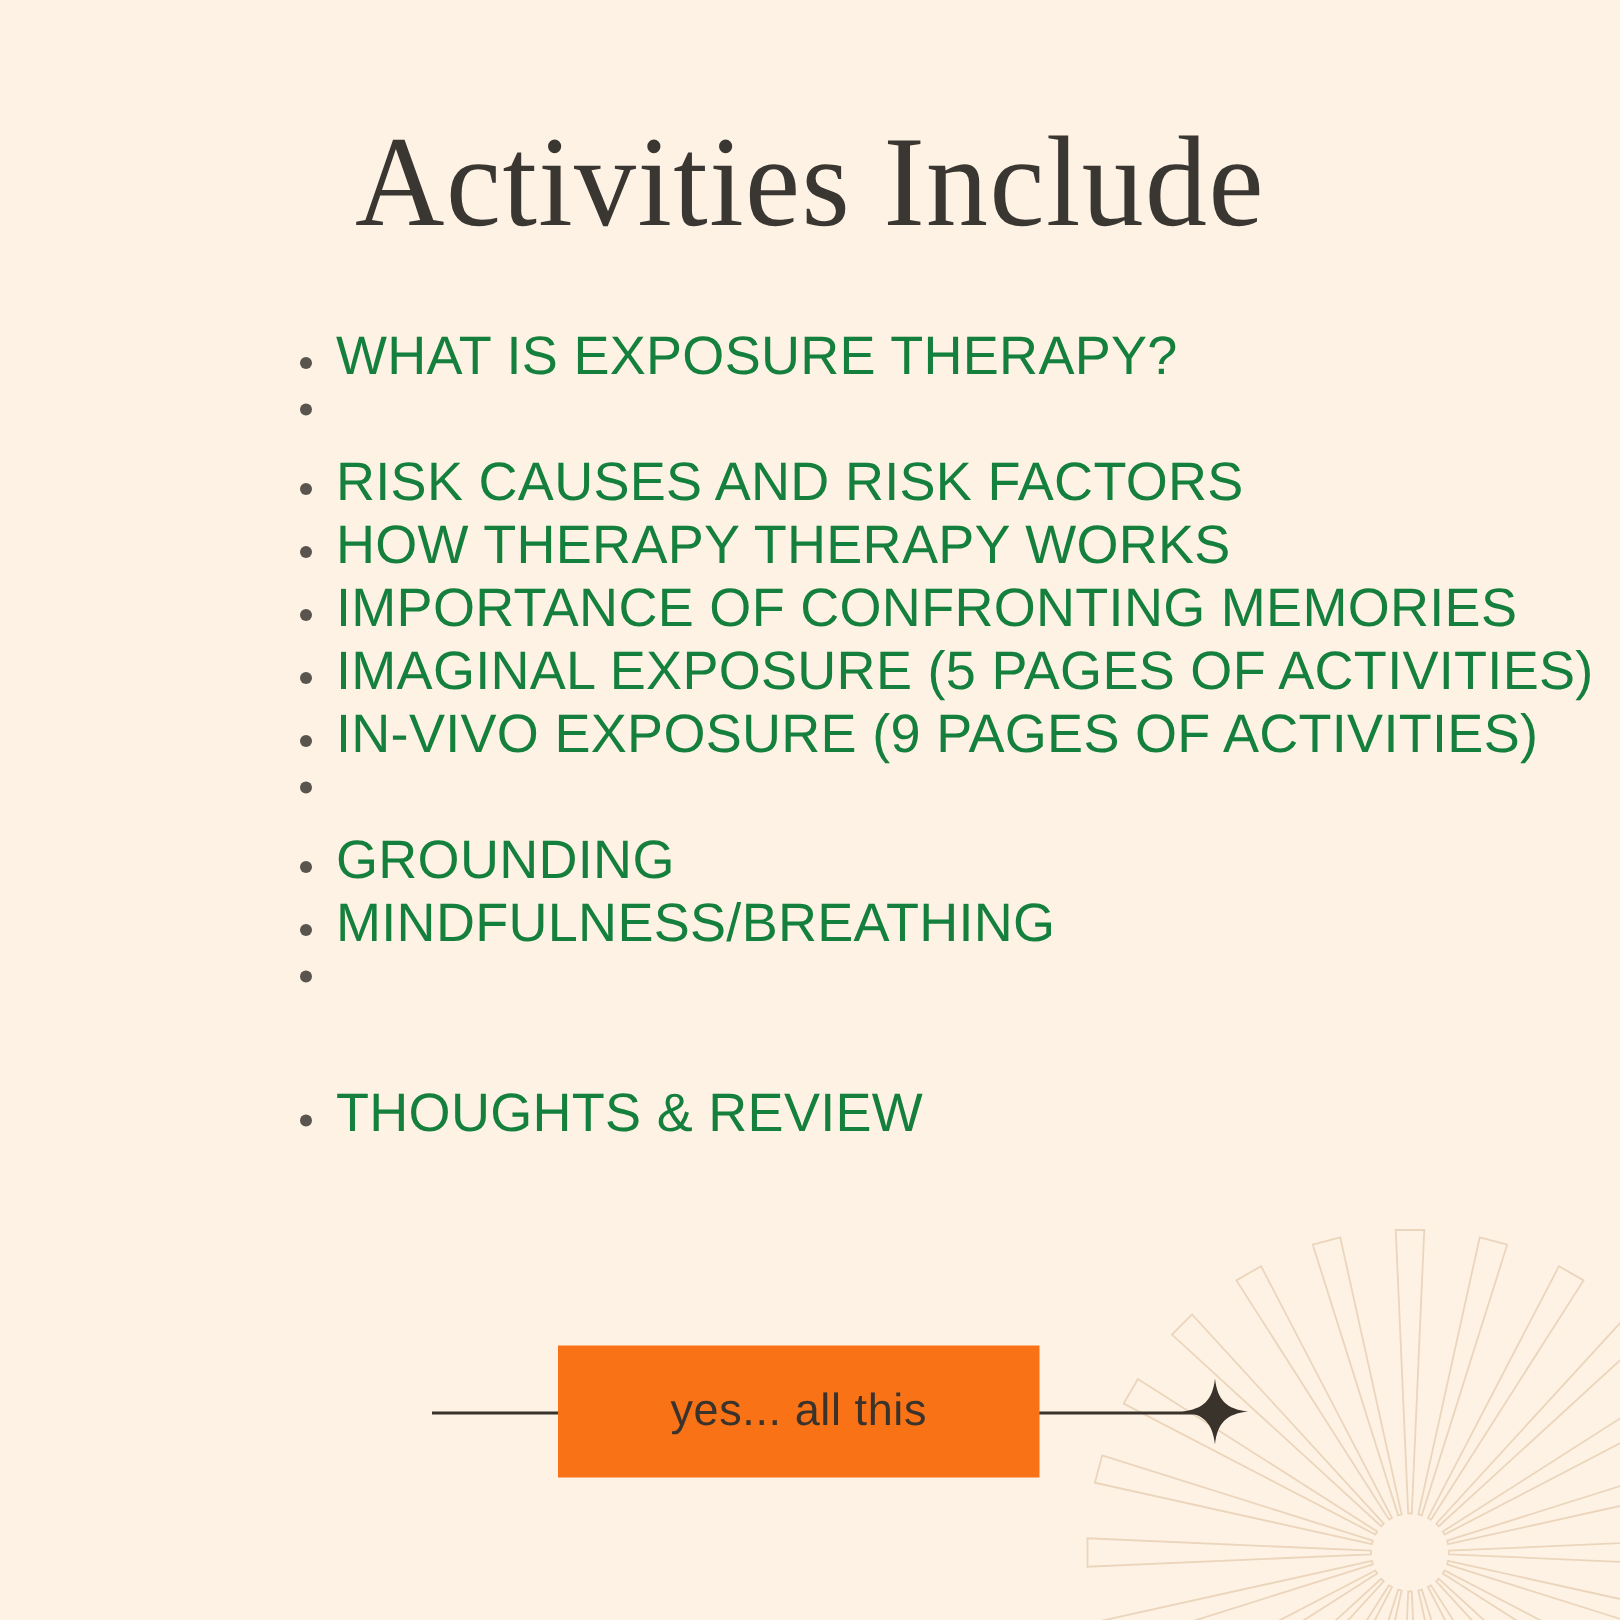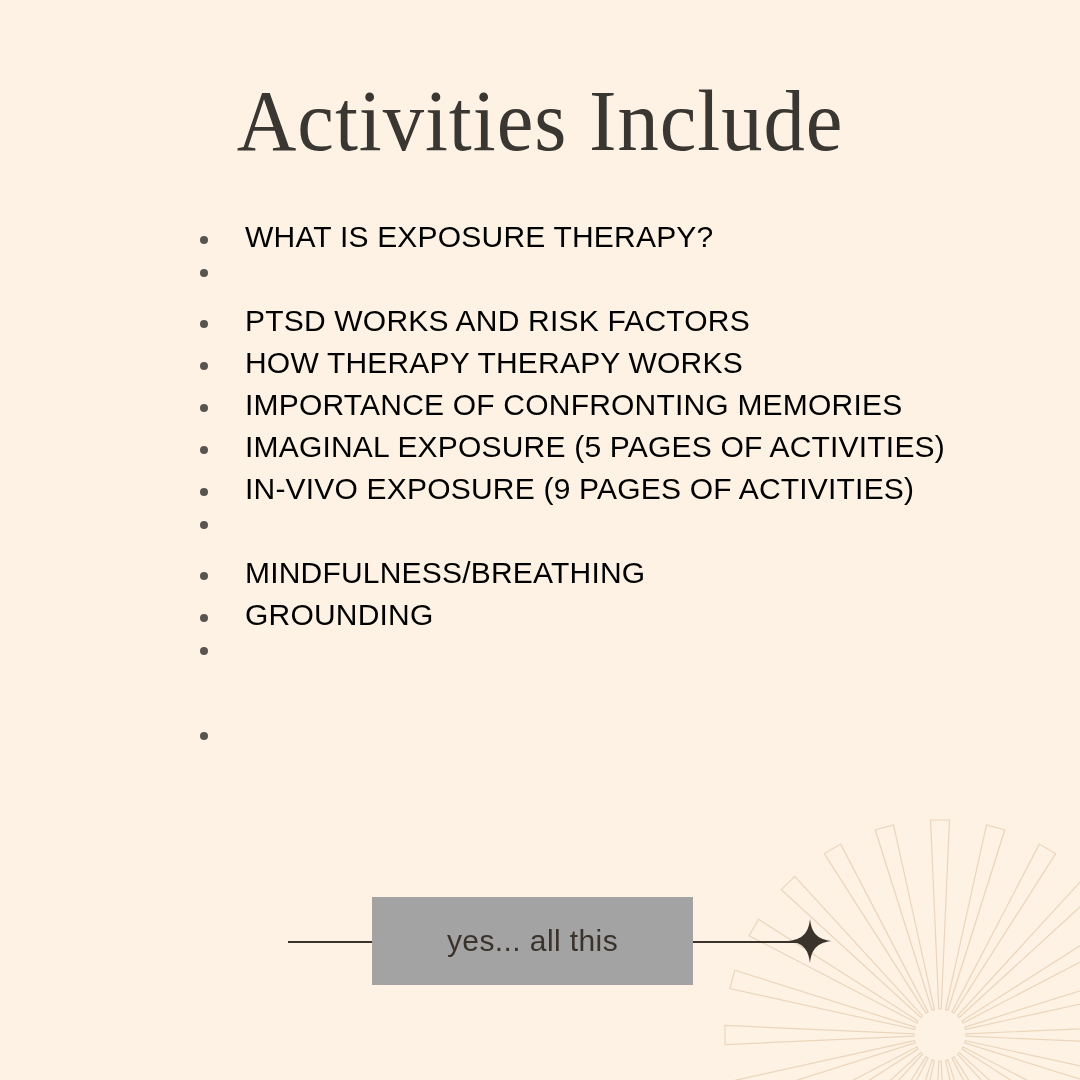--- a/index.html
+++ b/index.html
@@ -80,27 +80,26 @@
     content: "";
     display: block;
     width: 8px;
     height: 8px;
     border-radius: 50%;
     background: #5A544E;
     margin-top: 14px;
   }
   .item-label {
     font-family: "Liberation Sans", sans-serif;
-    font-size: 30px;
+    font-size: 36px;
     line-height: 42px;
     letter-spacing: 0.2px;
-    color: #000000;
+    color: #15803d;
     font-weight: 400;
     white-space: nowrap;
-    margin-left: 21px;
   }
 
   
   .banner {
     position: absolute;
     left: 0;
     top: 897px;
     width: 1080px;
     height: 90px;
     z-index: 3;
@@ -118,21 +117,21 @@
   .rule-right {
     left: 690px;
     width: 122px;
   }
   .banner-box {
     position: absolute;
     left: 372px;
     top: 0;
     width: 321px;
     height: 88px;
-    background: #a3a3a3;
+    background: #f97316;
     display: flex;
     align-items: center;
     justify-content: center;
   }
   .banner-text {
     font-family: "Liberation Sans", sans-serif;
     font-size: 30px;
     letter-spacing: 0.4px;
     color: #3A332C;
     font-weight: 400;
@@ -185,21 +184,21 @@
   <div class="list">
       <div class="list-item">
         <span class="bullet"></span>
         <span class="item-label">WHAT IS EXPOSURE THERAPY?</span>
       </div>
       <div class="list-item">
         <span class="bullet"></span>
       </div>
       <div class="list-item">
         <span class="bullet"></span>
-        <span class="item-label">PTSD WORKS AND RISK FACTORS</span>
+        <span class="item-label">RISK CAUSES AND RISK FACTORS</span>
       </div>
       <div class="list-item">
         <span class="bullet"></span>
         <span class="item-label">HOW THERAPY THERAPY WORKS</span>
       </div>
       <div class="list-item">
         <span class="bullet"></span>
         <span class="item-label">IMPORTANCE OF CONFRONTING MEMORIES</span>
       </div>
       <div class="list-item">
@@ -208,31 +207,32 @@
       </div>
       <div class="list-item">
         <span class="bullet"></span>
         <span class="item-label">IN-VIVO EXPOSURE (9 PAGES OF ACTIVITIES)</span>
       </div>
       <div class="list-item">
         <span class="bullet"></span>
       </div>
       <div class="list-item">
         <span class="bullet"></span>
+        <span class="item-label">GROUNDING</span>
+      </div>
+      <div class="list-item">
+        <span class="bullet"></span>
         <span class="item-label">MINDFULNESS/BREATHING</span>
       </div>
       <div class="list-item">
         <span class="bullet"></span>
-        <span class="item-label">GROUNDING</span>
-      </div>
-      <div class="list-item">
-        <span class="bullet"></span>
       </div>
       <div class="list-item spacer-before">
         <span class="bullet"></span>
+        <span class="item-label">THOUGHTS &amp; REVIEW</span>
       </div>
     </div>
 
   <div class="banner">
     <div class="banner-rule rule-left"></div>
     <div class="banner-rule rule-right"></div>
 
     <div class="banner-box">
       <span class="banner-text">yes... all this</span>
     </div>

